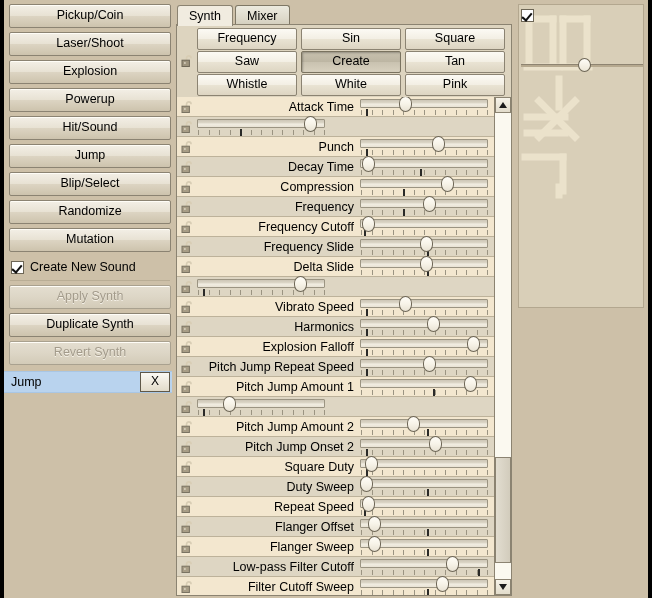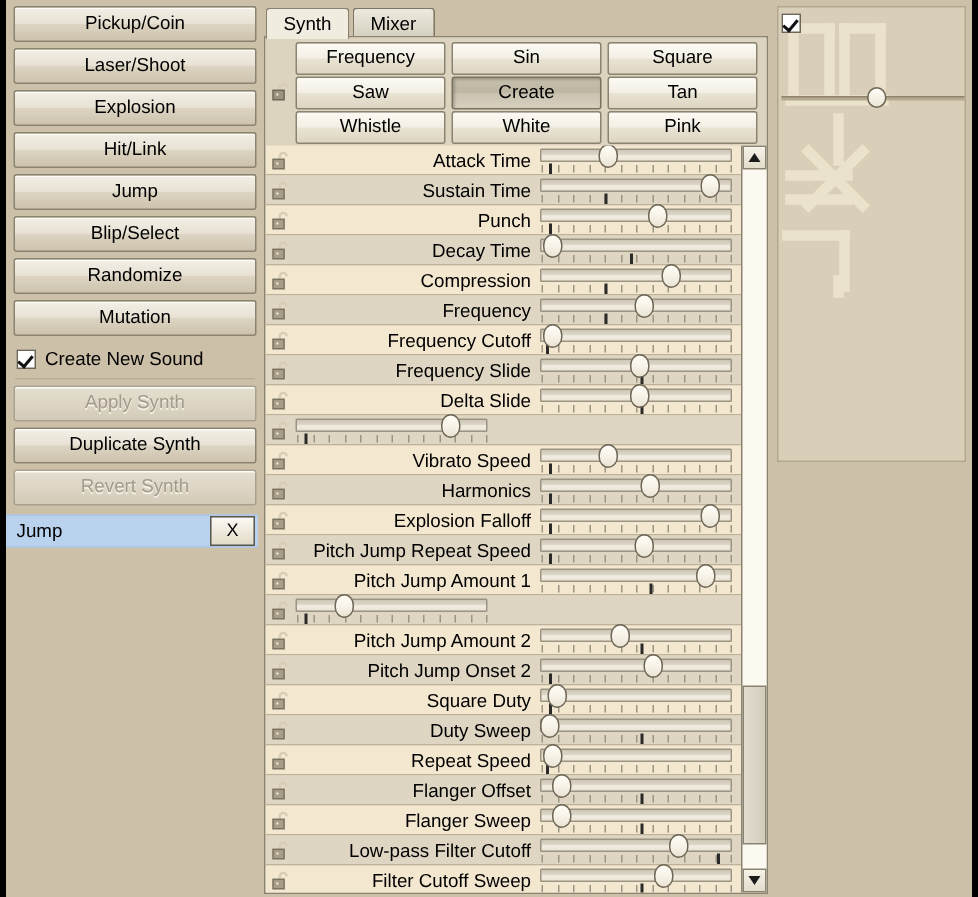--- a/index.html
+++ b/index.html
@@ -222,21 +222,22 @@
 </head>
 <body>
 
 <div id="app">
 
   <div id="sidebar">
     <div id="generator-buttons">
         <div class="side-btn first">Pickup/Coin</div>
         <div class="side-btn">Laser/Shoot</div>
         <div class="side-btn">Explosion</div>
-        <div class="side-btn">Hit/Link</div>
+        <div class="side-btn">Powerup</div>
+        <div class="side-btn">Hit/Sound</div>
         <div class="side-btn">Jump</div>
         <div class="side-btn">Blip/Select</div>
         <div class="side-btn">Randomize</div>
         <div class="side-btn">Mutation</div>
       </div>
     <div class="chk-row" id="create-new-row">
       <span class="chkbox on"></span>
       <span class="chk-lbl">Create New Sound</span>
     </div>
     <div class="sep"></div>
@@ -315,21 +316,20 @@
               </div>
             </div>
             <div class="srow even">
               <div class="lock">
                 <svg width="13" height="14" viewBox="0 0 13 14">
                   <path d="M5.5 6.5 V4.2 a2.3 2.3 0 0 1 4.6 0" fill="none" stroke="#d8cdb4" stroke-width="1.6"></path>
                   <rect x="1" y="6.2" width="7.4" height="6.3" fill="#a89d86" stroke="#7a7362" stroke-width="1"></rect>
                   <rect x="3.2" y="8.3" width="1.4" height="1.4" fill="#efe9da"></rect>
                 </svg>
               </div>
-              <div class="slabel">Sustain Time</div>
               <div class="sctl">
                 <div class="strack"></div>
                 <div class="sticks">
                   <span class="tick" style="left:0px"></span>
                   <span class="tick" style="left:11px"></span>
                   <span class="tick" style="left:21px"></span>
                   <span class="tick" style="left:32px"></span>
                   <span class="tick" style="left:42px"></span>
                   <span class="tick" style="left:53px"></span>
                   <span class="tick" style="left:63px"></span>

